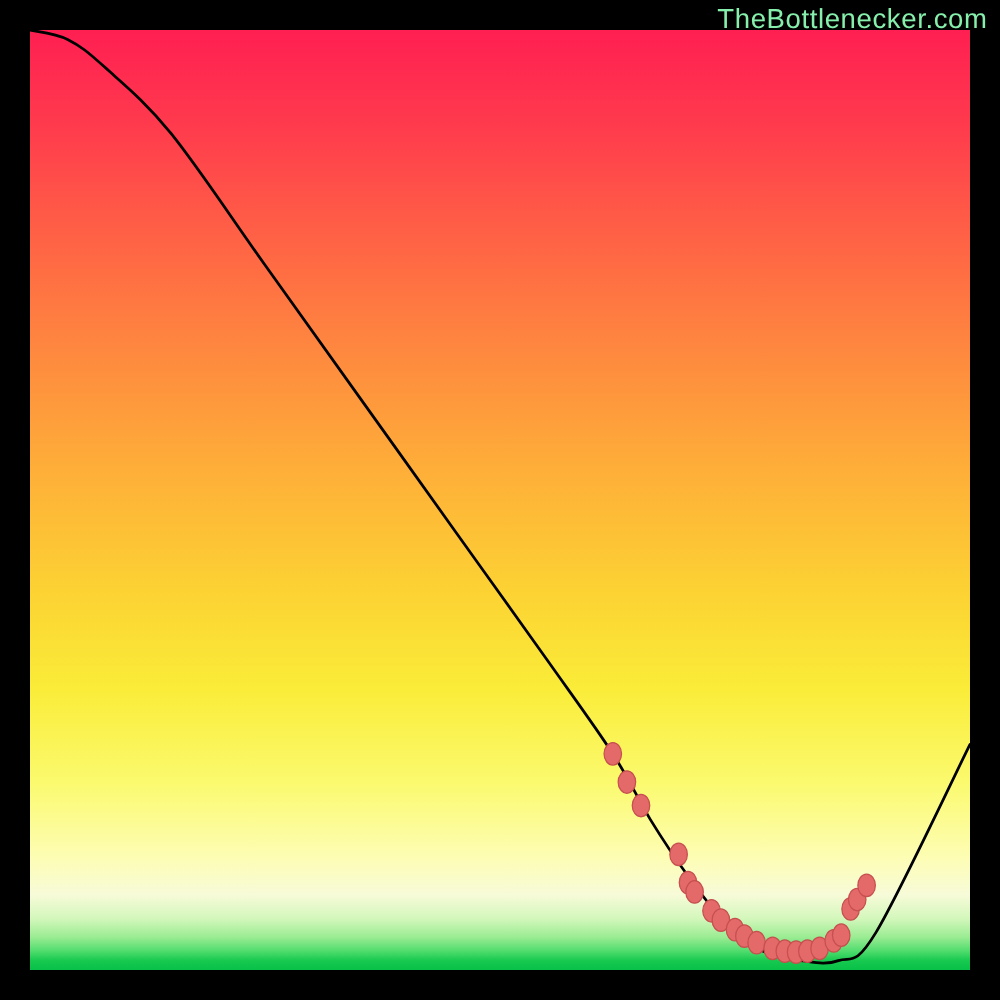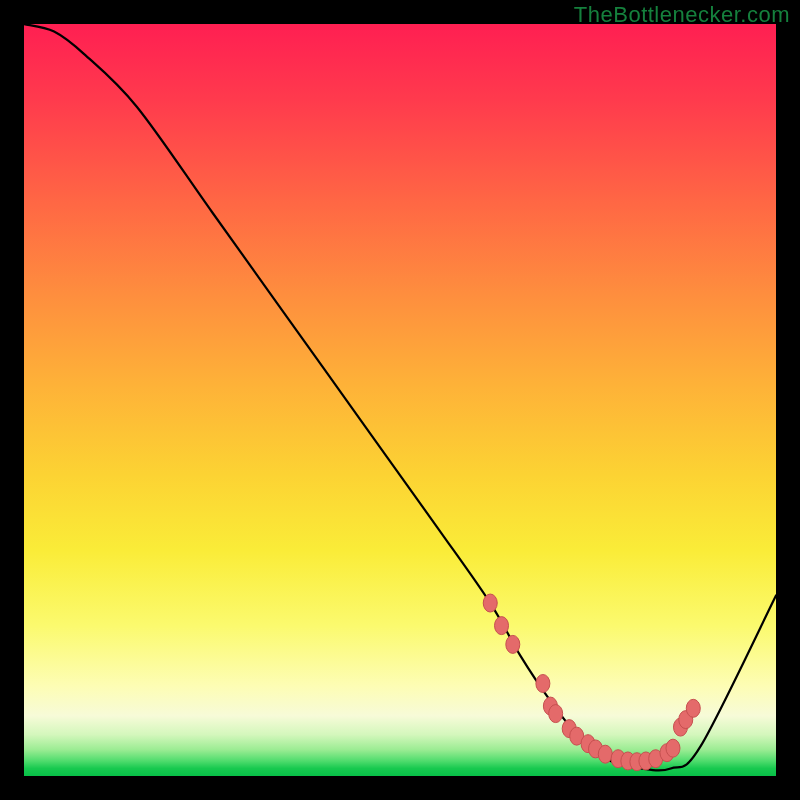--- a/index.html
+++ b/index.html
@@ -49,21 +49,21 @@
   }
   .curve {
     position: absolute;
     left: 0; top: 0;
     width: 100%;
     height: 100%;
     pointer-events: none;
   }
   .watermark {
     position: absolute;
-    color: #15803d;
+    color: #86efac;
     font-size: 22px;
     letter-spacing: 0.5px;
     white-space: nowrap;
   }
 </style>
 </head>
 <body>
 
 <div class="stage">
 

